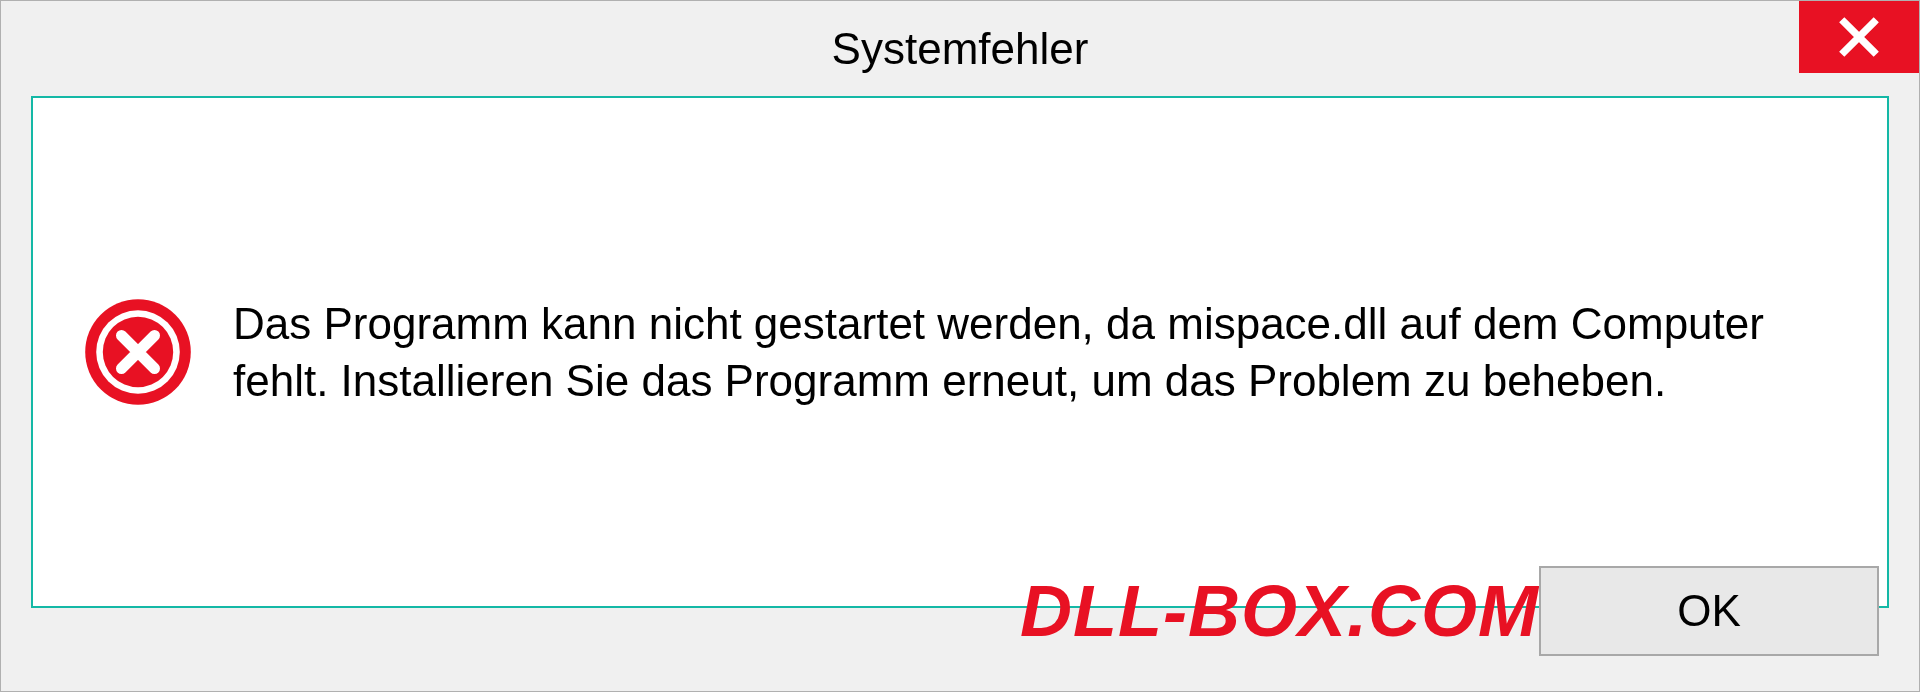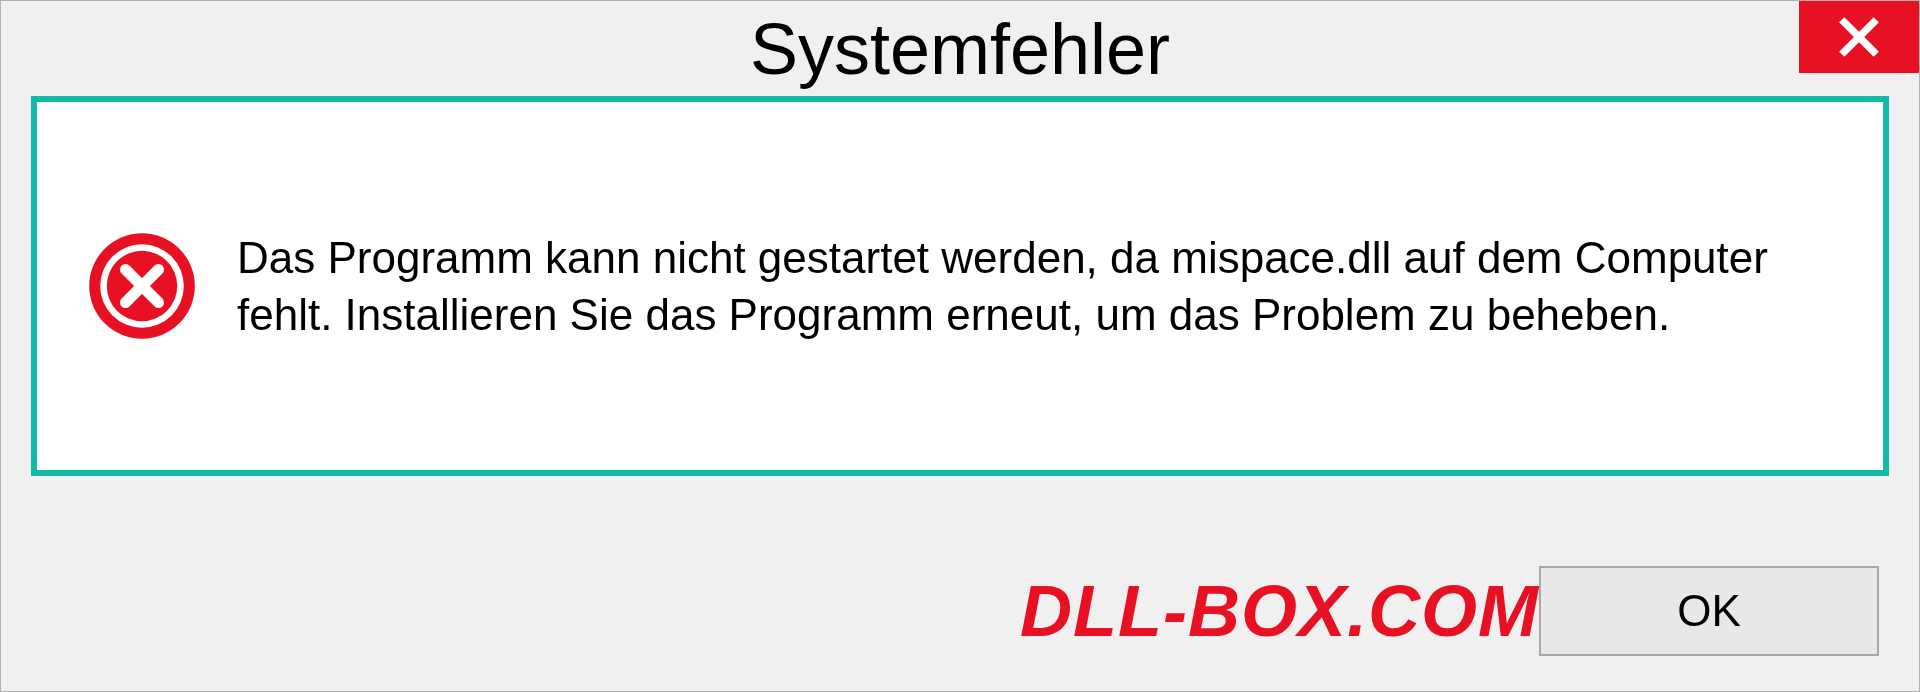--- a/index.html
+++ b/index.html
@@ -22,21 +22,21 @@
       position: relative;
     }
     .titlebar {
       height: 95px;
       display: flex;
       align-items: center;
       justify-content: center;
       position: relative;
     }
     .title-text {
-      font-size: 72px;
+      font-size: 44px;
       color: #000;
       font-weight: 400;
     }
     .close-button {
       position: absolute;
       right: 0;
       top: 0;
       width: 120px;
       height: 72px;
       background: #e81123;
@@ -45,22 +45,22 @@
       justify-content: center;
       cursor: pointer;
     }
     .close-button svg {
       width: 44px;
       height: 44px;
     }
     .content-panel {
       margin: 0 30px;
       background: #ffffff;
-      border: 6px solid #14b8a6;
-      height: 380px;
+      border: 2px solid #14b8a6;
+      height: 512px;
       display: flex;
       align-items: center;
       padding: 0 50px;
     }
     .error-icon {
       width: 110px;
       height: 110px;
       flex-shrink: 0;
       margin-right: 40px;
     }

